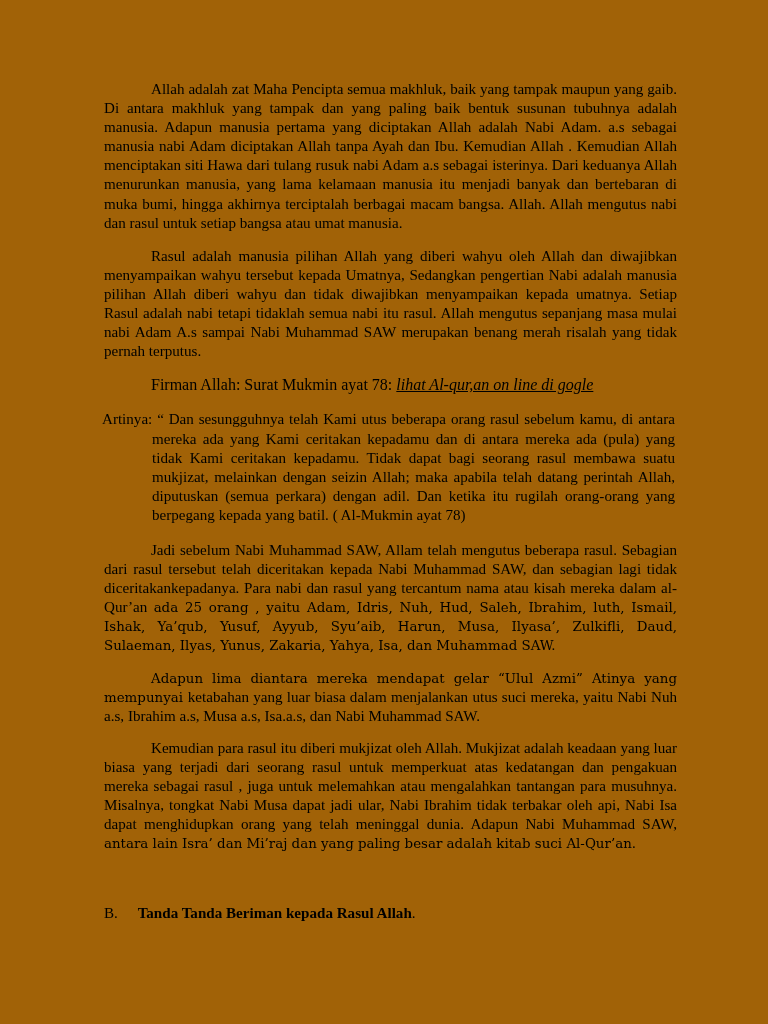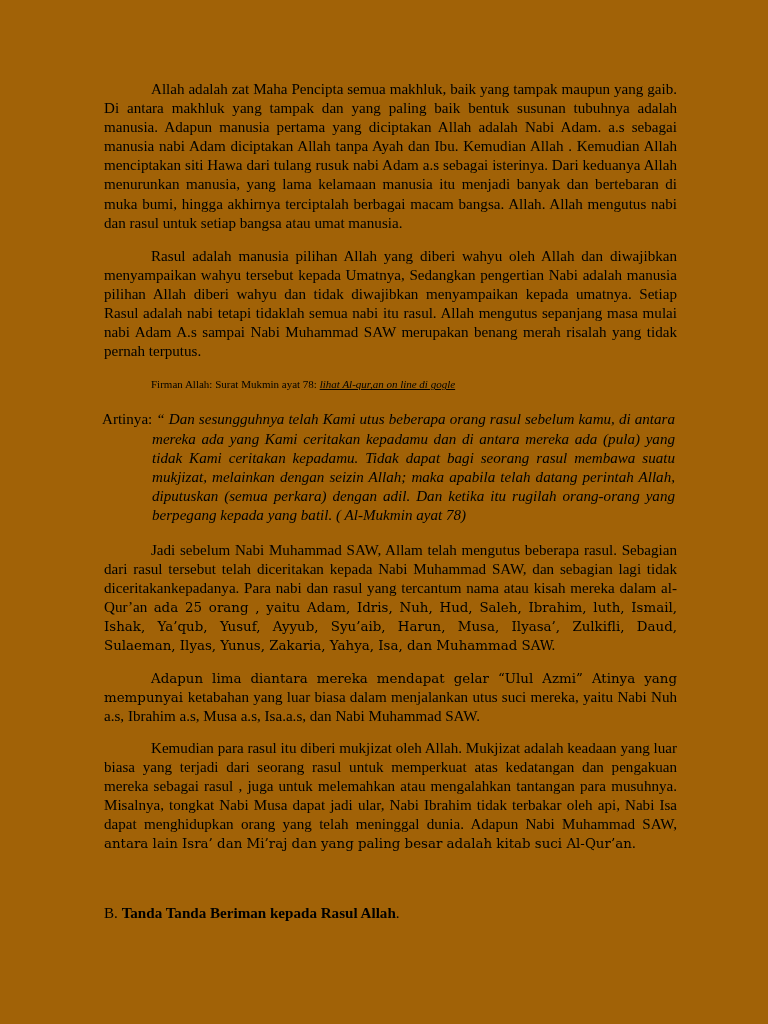--- a/index.html
+++ b/index.html
@@ -42,21 +42,21 @@
     margin-bottom: 13px;
   }
   
   p.alt-face,
   span.alt-face {
     font-family: "DejaVu Serif", "Liberation Serif", serif;
     font-size: 13.4px;
   }
   .firman {
     margin: 4px 0 16px 0;
-    font-size: 11px;
+    font-size: 16px;
     line-height: 19.1px;
     text-indent: 47px;
     text-align: left;
   }
   .firman .link-ital {
     font-style: italic;
     text-decoration: underline;
   }
   .artinya-block {
     margin: 0 0 16px 0;
@@ -65,31 +65,30 @@
     text-align: justify;
     padding-left: 50px;
     text-indent: -50px;
     position: relative;
     left: -2px;
   }
   .artinya-label {
     font-style: normal;
   }
   .artinya-text {
-    font-style: italic;
   }
   .section-head {
     position: absolute;
     left: 104px;
     top: 904px;
     font-size: 15.1px;
     line-height: 19.1px;
   }
   .section-head .letter { font-weight: normal; }
-  .section-head .head-text { font-weight: bold; }
+  .section-head .head-text { font-weight: bold; margin-left: 16px; }
   .section-head .dot { font-weight: normal; }
 </style>
 </head>
 <body>
 
 <div class="page">
 
   <div class="content">
 
     <p class="body-par">Allah adalah zat Maha Pencipta semua makhluk, baik yang tampak maupun yang gaib. Di antara makhluk yang tampak dan yang paling baik bentuk susunan tubuhnya adalah manusia. Adapun manusia pertama yang diciptakan Allah adalah Nabi Adam. a.s sebagai manusia nabi Adam diciptakan Allah tanpa Ayah dan Ibu. Kemudian Allah . Kemudian Allah menciptakan siti Hawa dari tulang rusuk nabi Adam a.s sebagai isterinya. Dari keduanya Allah menurunkan manusia, yang lama kelamaan manusia itu menjadi banyak dan bertebaran di muka bumi, hingga akhirnya terciptalah berbagai macam bangsa. Allah. Allah mengutus nabi dan rasul untuk setiap bangsa atau umat manusia.</p>

